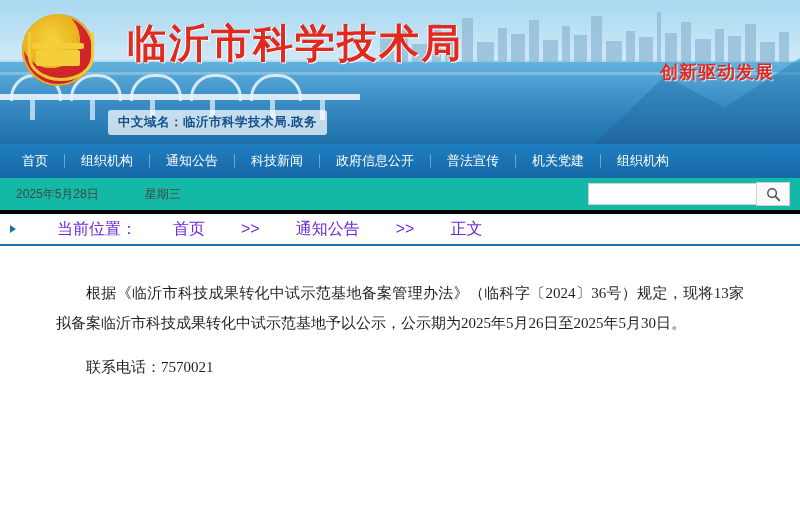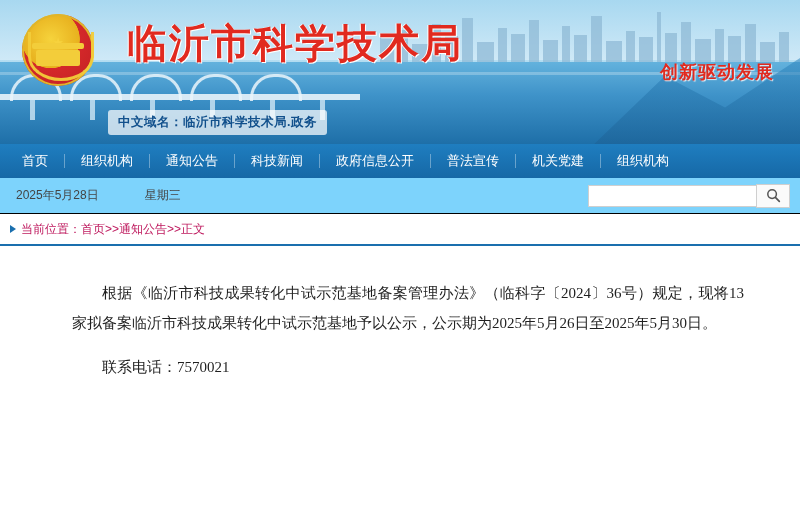--- a/index.html
+++ b/index.html
@@ -195,22 +195,22 @@
   .nav .sep {
     width: 1px;
     height: 14px;
     background: rgba(255,255,255,.35);
   }
 
   
   .datebar {
     width: 800px;
     height: 36px;
-    background: #7dd3fc;
-    border-bottom: 1px solid #000000;
+    background: #14b8a6;
+    border-bottom: 4px solid #000000;
     display: flex;
     align-items: center;
     box-sizing: border-box;
     padding: 0 10px;
   }
   .datebar .date {
     font-size: 12px;
     color: #444;
     margin-left: 6px;
   }
@@ -260,23 +260,24 @@
     padding-left: 10px;
   }
   .crumbbar .tri {
     width: 0; height: 0;
     border-left: 6px solid #1a6fae;
     border-top: 4px solid transparent;
     border-bottom: 4px solid transparent;
     margin-right: 5px;
   }
   .crumbbar .crumb {
-    font-size: 12px;
-    color: #be185d;
+    font-size: 16px;
+    color: #6d28d9;
     white-space: nowrap;
+    margin-left: 36px;
   }
 
   
   .article {
     width: 800px;
     padding: 18px 56px 0 56px;
     box-sizing: border-box;
   }
   .art-title {
     text-align: center;
@@ -289,21 +290,21 @@
   .art-time {
     text-align: center;
     font-size: 11.5px;
     color: #8a8a8a;
     margin-top: 10px;
   }
   .art-body {
     margin-top: 14px;
   }
   .art-body p {
-    margin: 0 0 14px 16px;
+    margin: 0 0 14px 0;
     font-family: "Liberation Serif", serif;
     font-size: 15px;
     line-height: 30px;
     color: #1f1f1f;
     text-indent: 2em;
     text-align: justify;
   }
 </style>
 </head>
 <body>

